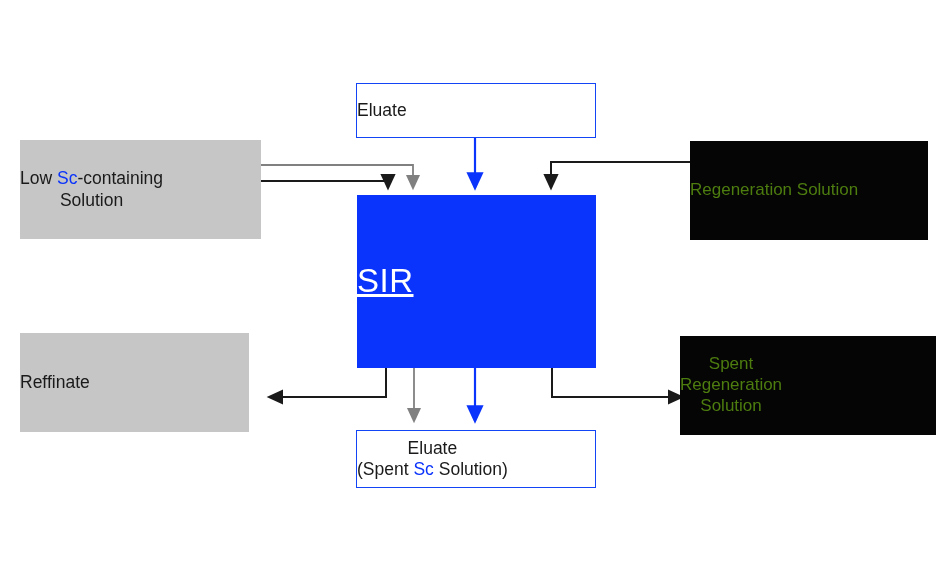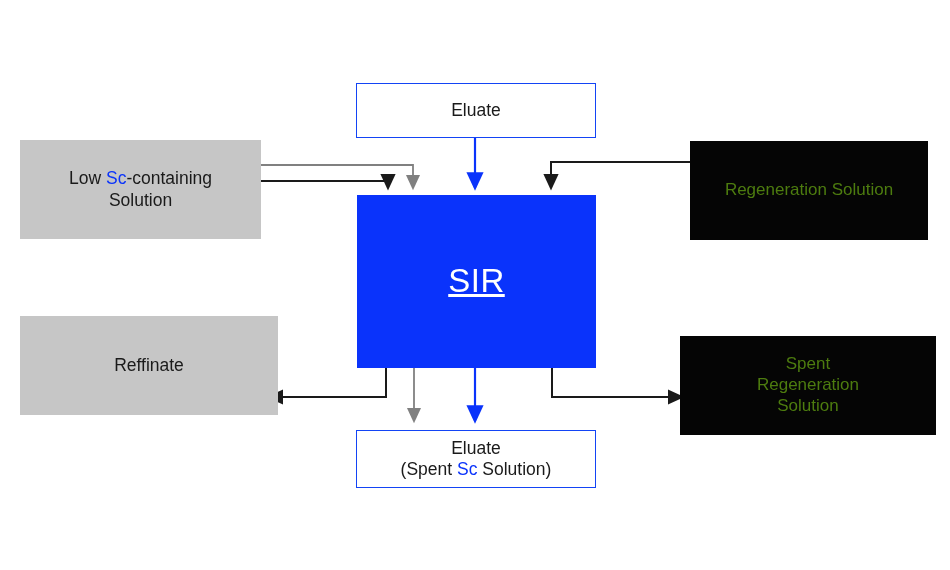--- a/index.html
+++ b/index.html
@@ -18,21 +18,21 @@
     position: absolute;
     left: 0; top: 0;
     width: 950px;
     height: 570px;
   }
   .node {
     position: absolute;
     box-sizing: border-box;
     display: flex;
     align-items: center;
-    justify-content: center;
+    justify-content: flex-start;
     text-align: center;
     line-height: 1.22;
     z-index: 3;
     white-space: pre-line;
   }
   .node-gray {
     background: #c6c6c6;
     color: #1a1a1a;
     font-size: 17.5px;
   }
@@ -111,21 +111,21 @@
   </div>
 
   <div class="node node-black" style="left:690px; top:141px; width:238px; height:99px;">
     <span>Regeneration Solution</span>
   </div>
 
   <div class="node node-primary" style="left:357px; top:195px; width:239px; height:173px;text-decoration:underline;">
     <span>SIR</span>
   </div>
 
-  <div class="node node-gray" style="left:20px; top:316px; width:258px; height:99px;">
+  <div class="node node-gray" style="left:20px; top:333px; width:229px; height:99px;">
     <span>Reffinate</span>
   </div>
 
   <div class="node node-outline" style="left:356px; top:430px; width:240px; height:58px;">
     <span><span>Eluate</span><br><span>(Spent </span><span class="sc">Sc</span><span> Solution)</span></span>
   </div>
 
   <div class="node node-black" style="left:680px; top:336px; width:256px; height:99px;">
     <span>Spent
 Regeneration

